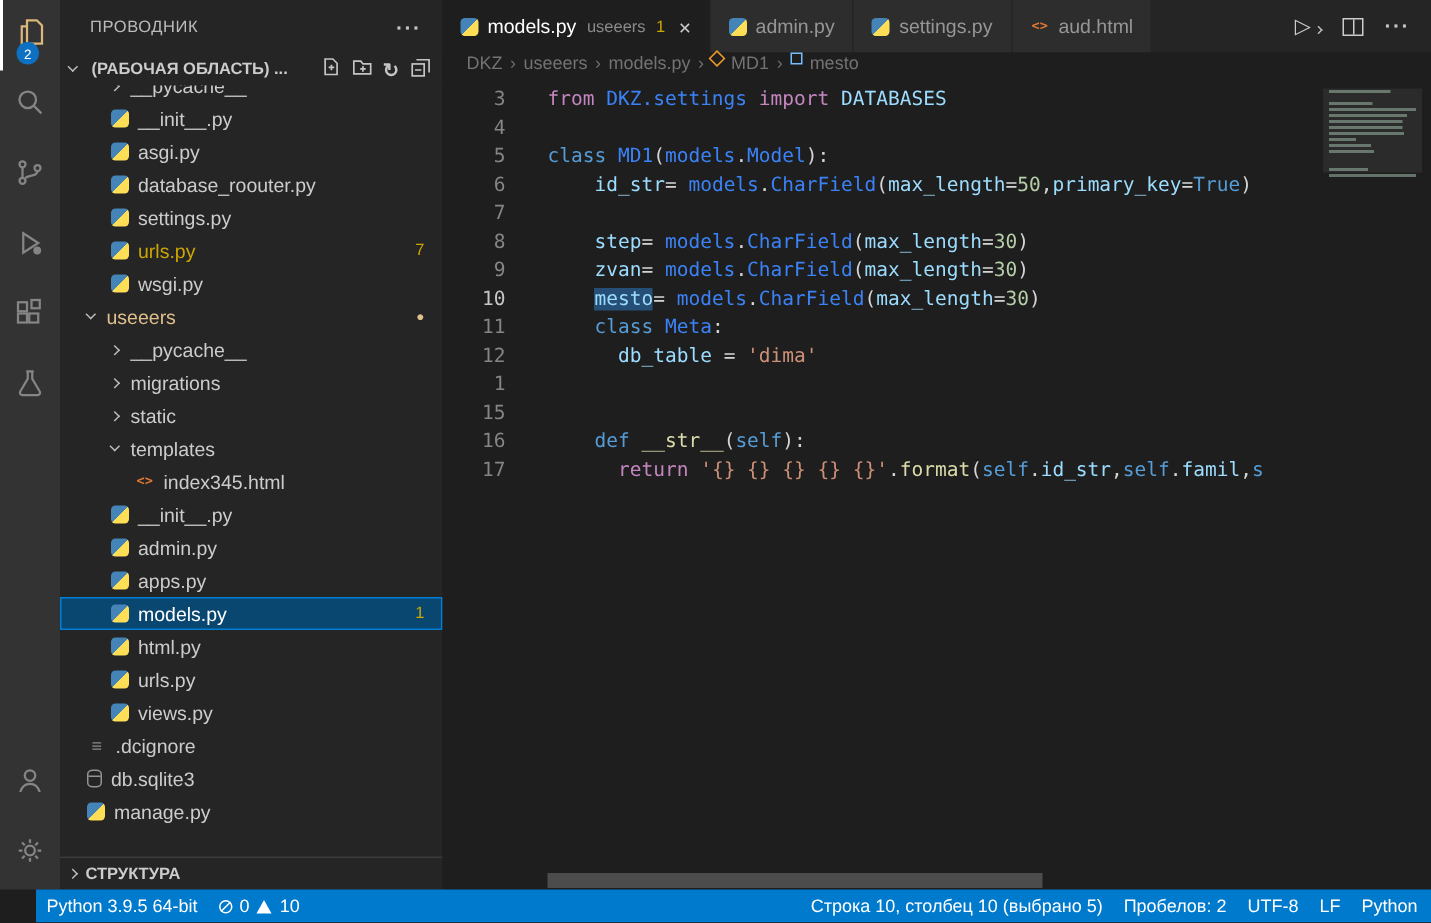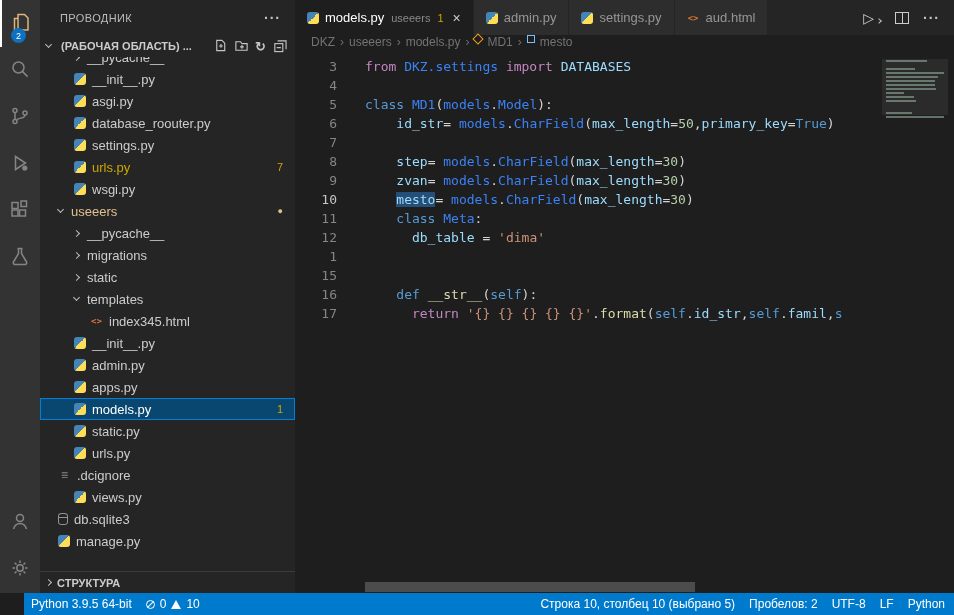--- a/index.html
+++ b/index.html
@@ -280,33 +280,33 @@
           <span class="fico py"></span>
           <span class="lbl">apps.py</span>
         </div>
       <div class="row lvl2 sel">
           <span class="fico py"></span>
           <span class="lbl">models.py</span>
           <span class="badge">1</span>
         </div>
       <div class="row lvl2">
           <span class="fico py"></span>
-          <span class="lbl">static.py</span>
+          <span class="lbl">html.py</span>
         </div>
       <div class="row lvl2">
           <span class="fico py"></span>
           <span class="lbl">urls.py</span>
+        </div>
+      <div class="row lvl2">
+          <span class="fico py"></span>
+          <span class="lbl">views.py</span>
         </div>
       <div class="row lvl1">
           <span class="fico ignore"></span>
           <span class="lbl">.dcignore</span>
-        </div>
-      <div class="row lvl2">
-          <span class="fico py"></span>
-          <span class="lbl">views.py</span>
         </div>
       <div class="row lvl1">
           <span class="fico db"></span>
           <span class="lbl">db.sqlite3</span>
         </div>
       <div class="row lvl1">
           <span class="fico py"></span>
           <span class="lbl">manage.py</span>
         </div>
     </div>

